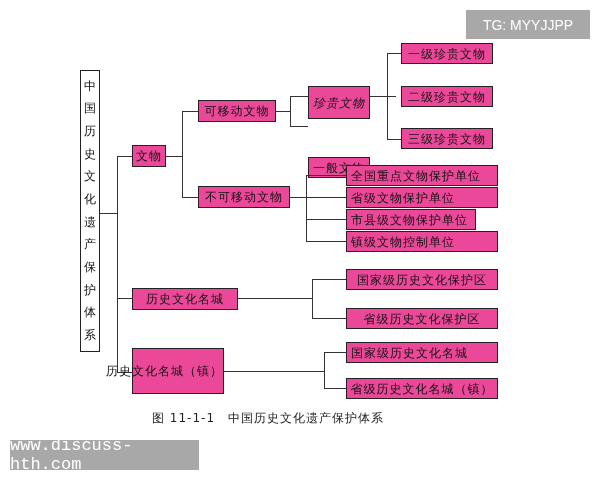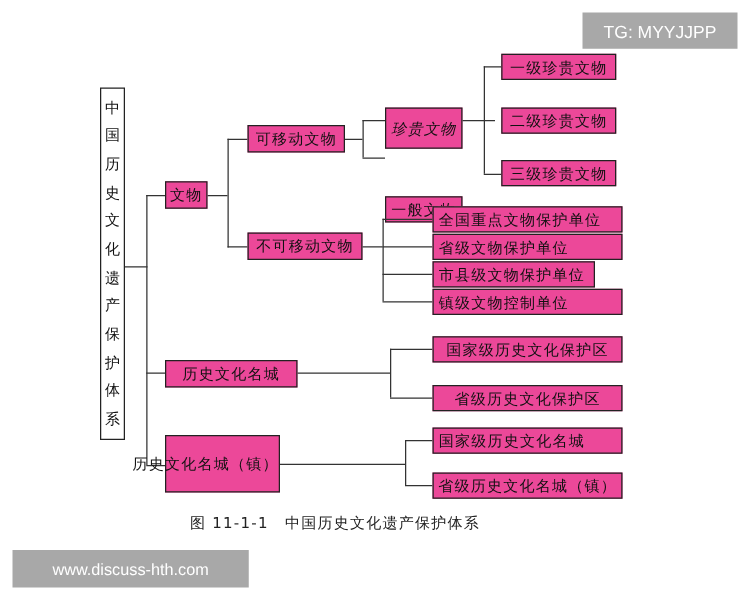--- a/index.html
+++ b/index.html
@@ -99,13 +99,13 @@
 <div class="ln v" style="left:324px;top:352px;height:36px;"></div>
 <div class="ln h" style="left:324px;top:352px;width:22px;"></div>
 <div class="ln h" style="left:324px;top:388px;width:22px;"></div>
 
 <div class="box" style="left:346px;top:342px;width:152px;height:21px;justify-content:flex-start;padding-left:4px;">国家级历史文化名城</div>
 <div class="box" style="left:346px;top:378px;width:152px;height:21px;">省级历史文化名城（镇）</div>
 
 <div class="caption">图 11-1-1　中国历史文化遗产保护体系</div>
 
 <div class="wm" style="left:466px;top:10px;width:124px;height:29px;">TG: MYYJJPP</div>
-<div class="wm" style="left:10px;top:440px;width:189px;height:30px;font-size:13px;">www.discuss-hth.com</div>
+<div class="wm" style="left:10px;top:440px;width:189px;height:30px;font-size:17px;font-family:Liberation Mono, monospace;">www.discuss-hth.com</div>
 
 </body></html>

